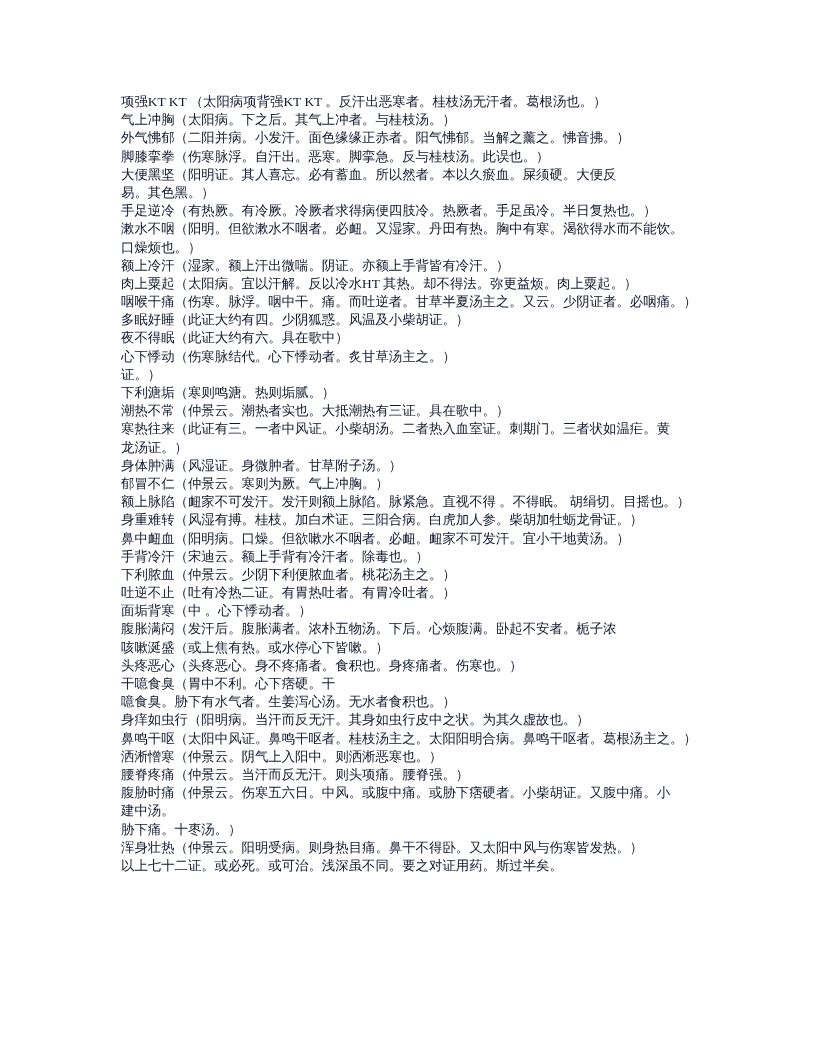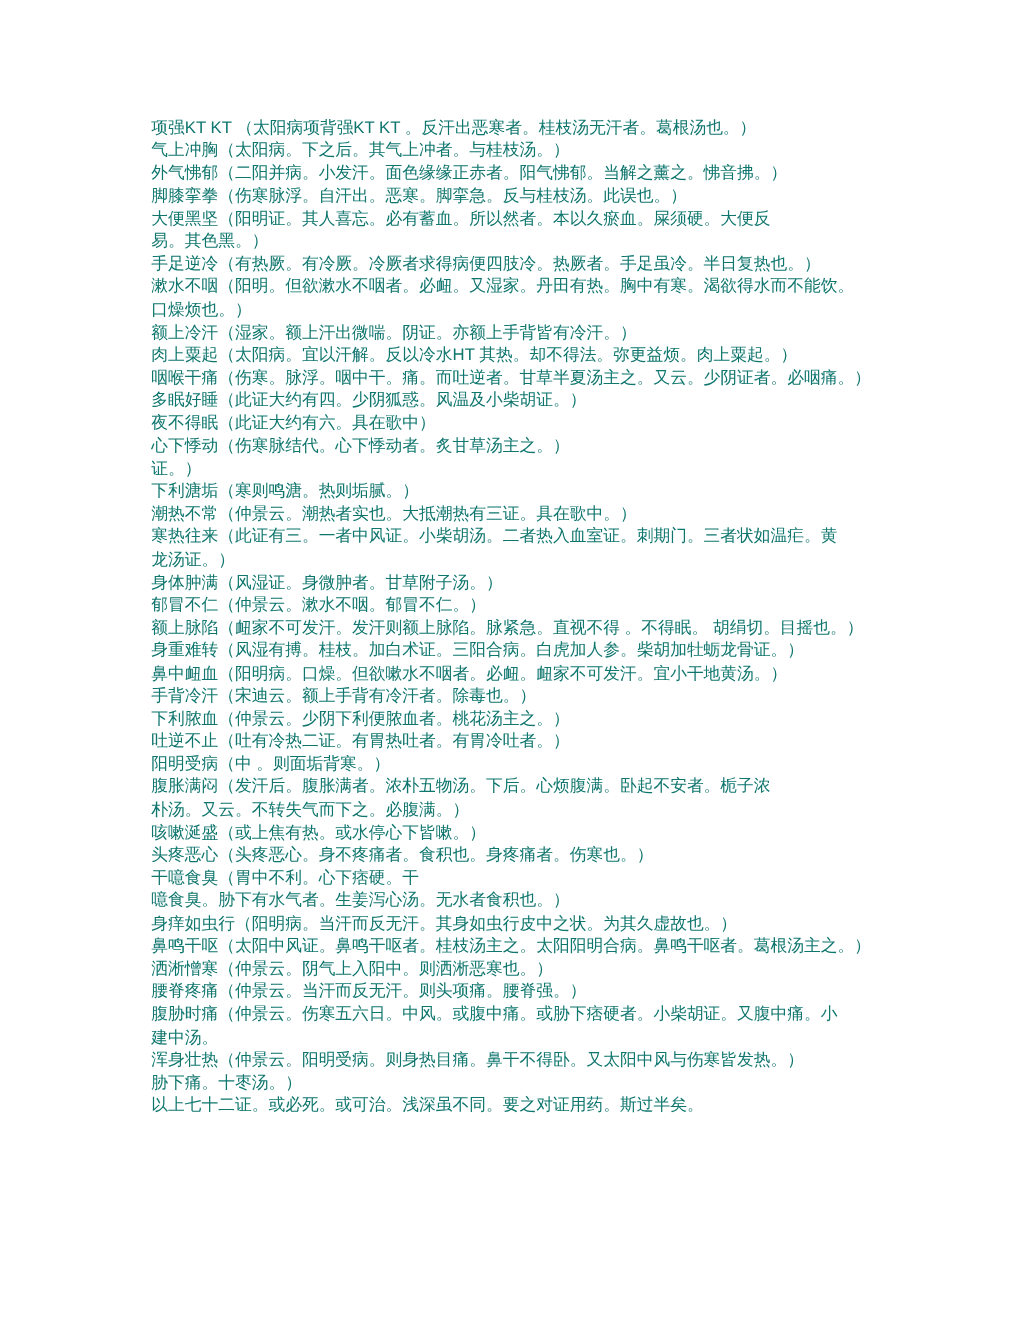--- a/index.html
+++ b/index.html
@@ -2,24 +2,24 @@
 <html><head>
 <meta charset="utf-8">
 <style>
   html, body { margin: 0; padding: 0; background: #ffffff; }
   body { width: 816px; height: 1056px; position: relative; overflow: hidden; }
   .page {
     position: absolute;
     left: 121px;
     top: 93px;
     width: 600px;
-    font-family: Liberation Sans, sans-serif;
+    font-family: Liberation Serif, serif;
     font-size: 13.4px;
     line-height: 18.2px;
-    color: #0f766e;
+    color: #0f172a;
   }
   .line { white-space: nowrap; height: 18.2px; }
 </style>
 </head>
 <body>
 
 <div class="page">
   <div class="line">项强KT KT （太阳病项背强KT KT 。反汗出恶寒者。桂枝汤无汗者。葛根汤也。）</div>
   <div class="line">气上冲胸（太阳病。下之后。其气上冲者。与桂枝汤。）</div>
   <div class="line">外气怫郁（二阳并病。小发汗。面色缘缘正赤者。阳气怫郁。当解之薰之。怫音拂。）</div>
@@ -34,36 +34,35 @@
   <div class="line">咽喉干痛（伤寒。脉浮。咽中干。痛。而吐逆者。甘草半夏汤主之。又云。少阴证者。必咽痛。）</div>
   <div class="line">多眠好睡（此证大约有四。少阴狐惑。风温及小柴胡证。）</div>
   <div class="line">夜不得眠（此证大约有六。具在歌中）</div>
   <div class="line">心下悸动（伤寒脉结代。心下悸动者。炙甘草汤主之。）</div>
   <div class="line">证。）</div>
   <div class="line">下利溏垢（寒则鸣溏。热则垢腻。）</div>
   <div class="line">潮热不常（仲景云。潮热者实也。大抵潮热有三证。具在歌中。）</div>
   <div class="line">寒热往来（此证有三。一者中风证。小柴胡汤。二者热入血室证。刺期门。三者状如温疟。黄</div>
   <div class="line">龙汤证。）</div>
   <div class="line">身体肿满（风湿证。身微肿者。甘草附子汤。）</div>
-  <div class="line">郁冒不仁（仲景云。漱水不咽。郁冒不仁。）</div>
+  <div class="line">郁冒不仁（仲景云。寒则为厥。气上冲胸。）</div>
   <div class="line">额上脉陷（衄家不可发汗。发汗则额上脉陷。脉紧急。直视不得 。不得眠。 胡绢切。目摇也。）</div>
   <div class="line">身重难转（风湿有搏。桂枝。加白术证。三阳合病。白虎加人参。柴胡加牡蛎龙骨证。）</div>
   <div class="line">鼻中衄血（阳明病。口燥。但欲嗽水不咽者。必衄。衄家不可发汗。宜小干地黄汤。）</div>
   <div class="line">手背冷汗（宋迪云。额上手背有冷汗者。除毒也。）</div>
   <div class="line">下利脓血（仲景云。少阴下利便脓血者。桃花汤主之。）</div>
   <div class="line">吐逆不止（吐有冷热二证。有胃热吐者。有胃冷吐者。）</div>
-  <div class="line">阳明受病（中 。则面垢背寒。）</div>
+  <div class="line">面垢背寒（中 。心下悸动者。）</div>
   <div class="line">腹胀满闷（发汗后。腹胀满者。浓朴五物汤。下后。心烦腹满。卧起不安者。栀子浓</div>
-  <div class="line">朴汤。又云。不转失气而下之。必腹满。）</div>
   <div class="line">咳嗽涎盛（或上焦有热。或水停心下皆嗽。）</div>
   <div class="line">头疼恶心（头疼恶心。身不疼痛者。食积也。身疼痛者。伤寒也。）</div>
   <div class="line">干噫食臭（胃中不利。心下痞硬。干</div>
   <div class="line">噫食臭。胁下有水气者。生姜泻心汤。无水者食积也。）</div>
   <div class="line">身痒如虫行（阳明病。当汗而反无汗。其身如虫行皮中之状。为其久虚故也。）</div>
   <div class="line">鼻鸣干呕（太阳中风证。鼻鸣干呕者。桂枝汤主之。太阳阳明合病。鼻鸣干呕者。葛根汤主之。）</div>
   <div class="line">洒淅憎寒（仲景云。阴气上入阳中。则洒淅恶寒也。）</div>
   <div class="line">腰脊疼痛（仲景云。当汗而反无汗。则头项痛。腰脊强。）</div>
   <div class="line">腹胁时痛（仲景云。伤寒五六日。中风。或腹中痛。或胁下痞硬者。小柴胡证。又腹中痛。小</div>
   <div class="line">建中汤。</div>
+  <div class="line">胁下痛。十枣汤。）</div>
   <div class="line">浑身壮热（仲景云。阳明受病。则身热目痛。鼻干不得卧。又太阳中风与伤寒皆发热。）</div>
-  <div class="line">胁下痛。十枣汤。）</div>
   <div class="line">以上七十二证。或必死。或可治。浅深虽不同。要之对证用药。斯过半矣。</div>
 </div>
 
 </body></html>

